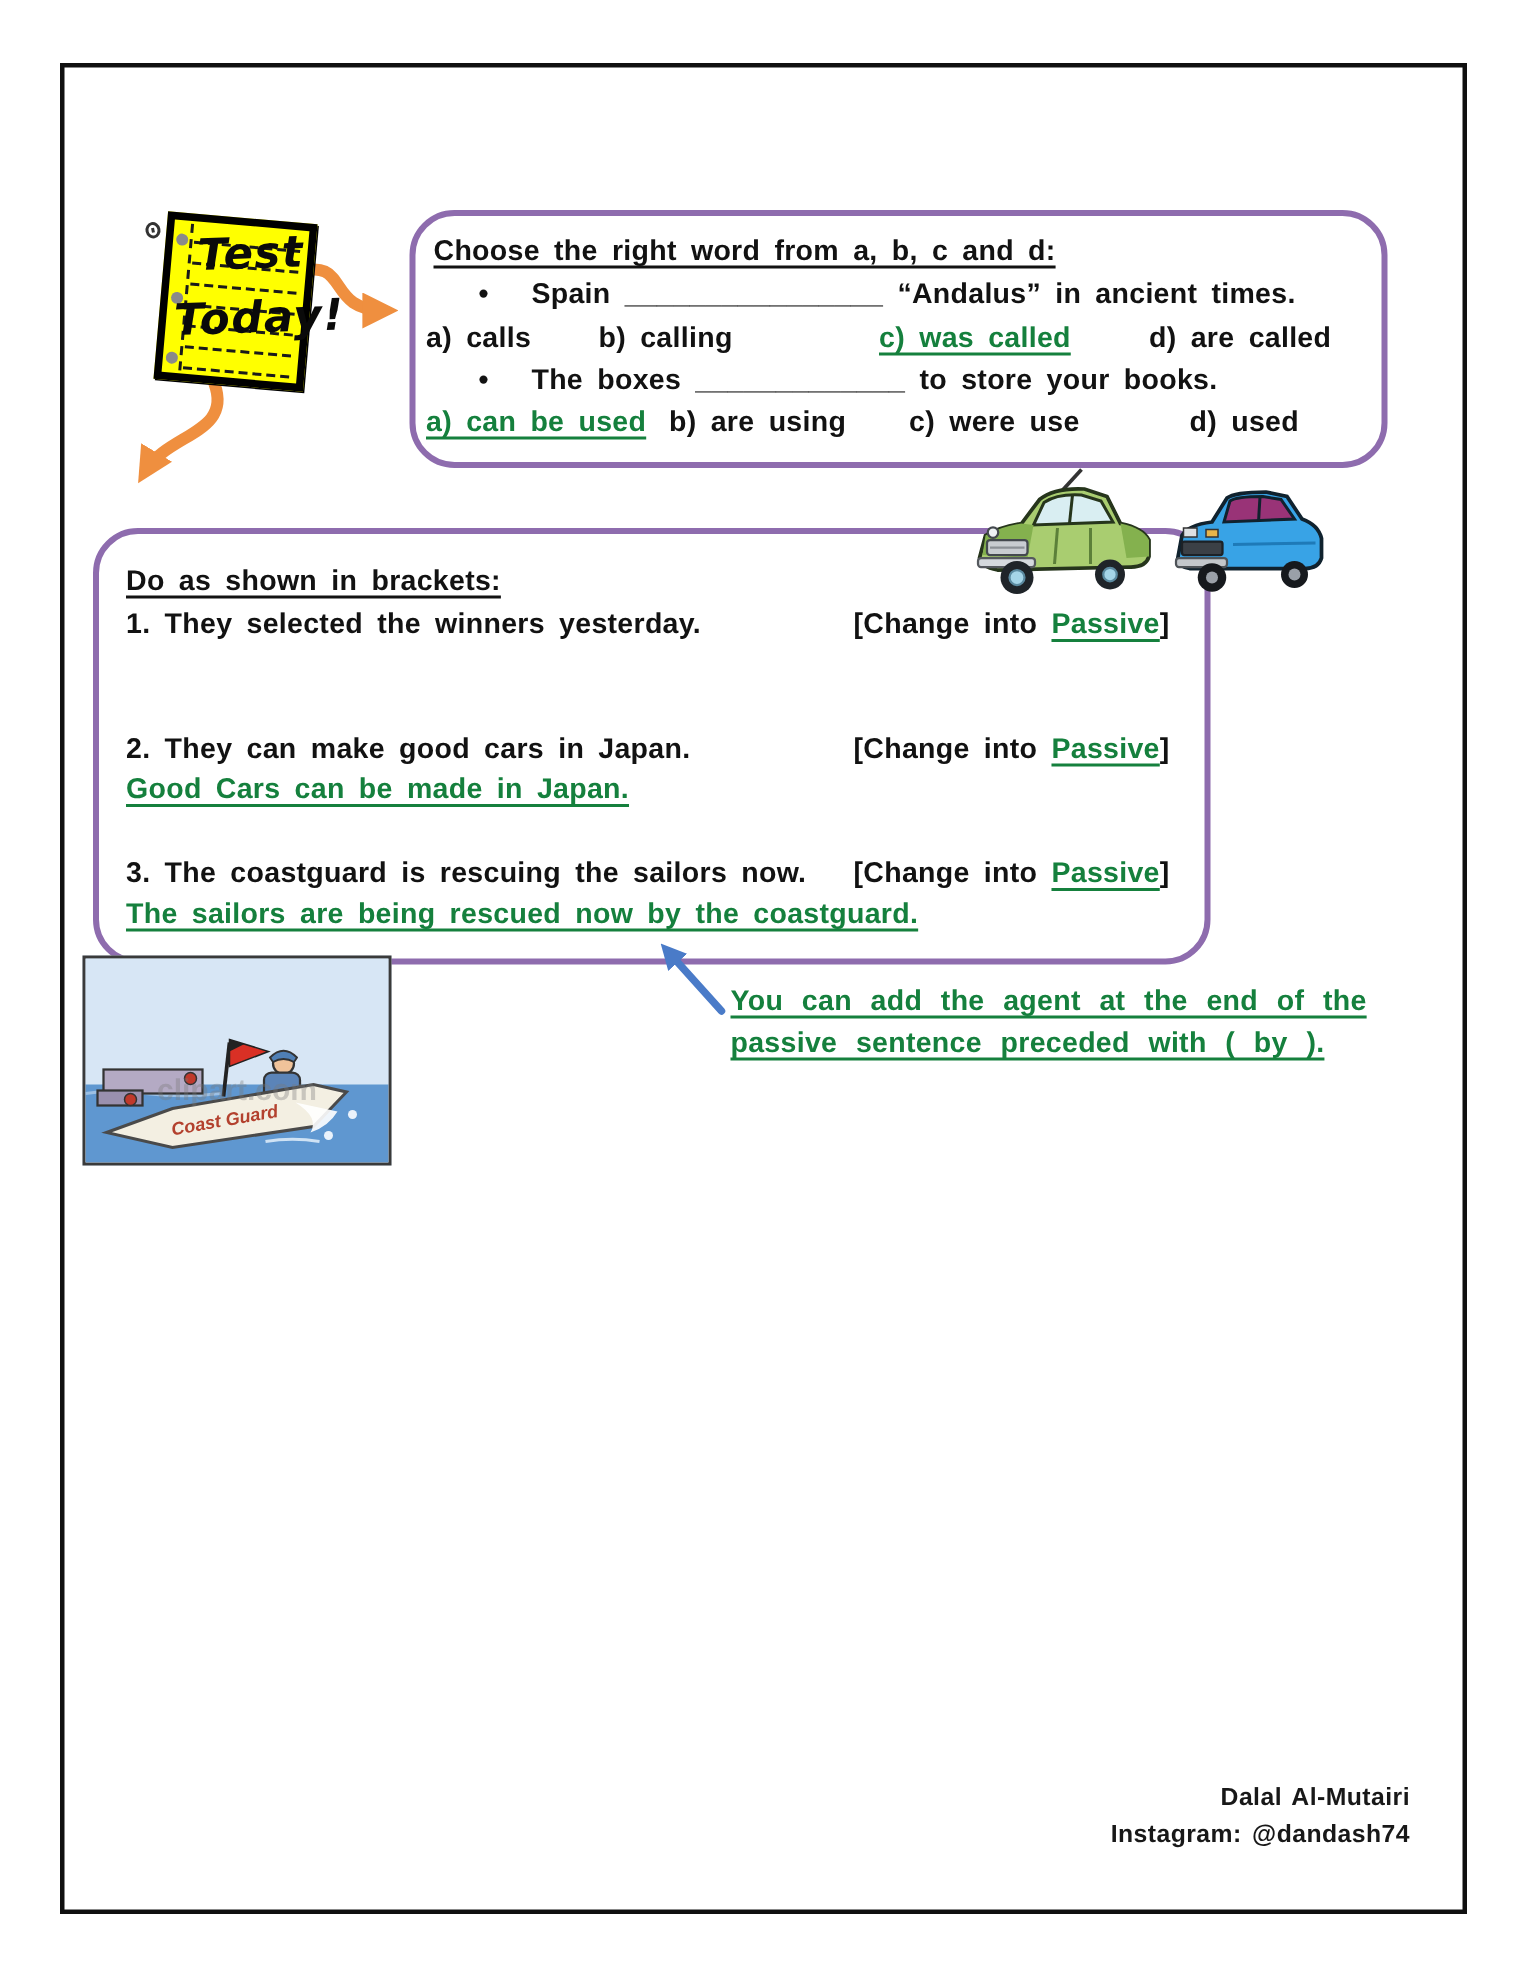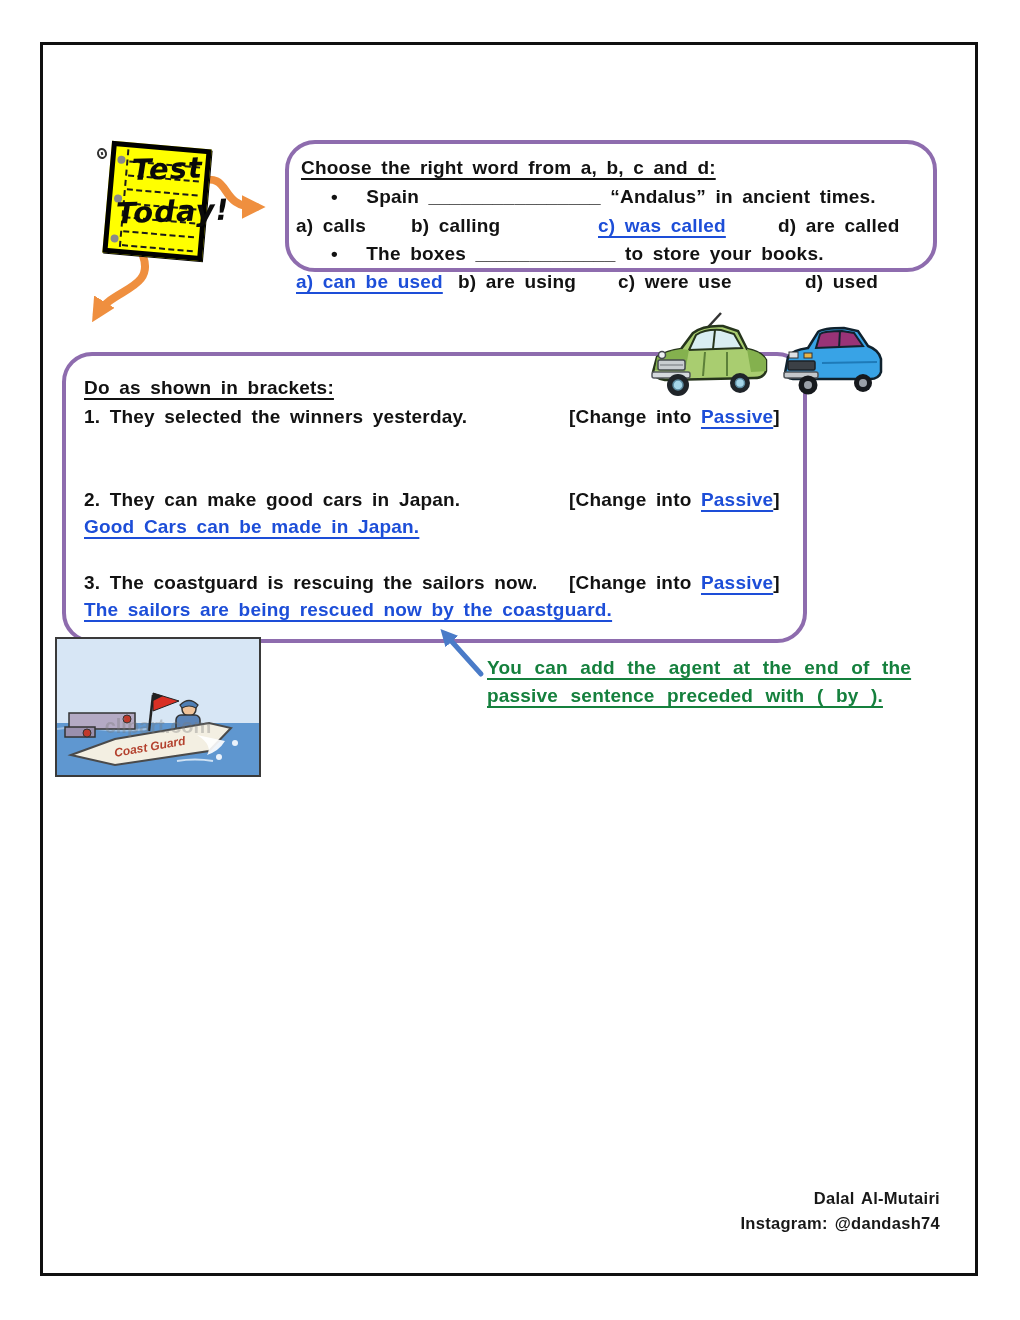--- a/index.html
+++ b/index.html
@@ -10,21 +10,21 @@
   }
   .frame {
     position:absolute; left:40px; top:42px; width:938px; height:1234px;
     border:3px solid #101010; background:#fff;
   }
   .txt {
     position:absolute; font-weight:700; font-size:19px; color:#121212;
     white-space:nowrap; word-spacing:4px; letter-spacing:.2px; line-height:23px;
   }
   .u { text-decoration:underline; text-decoration-thickness:2px; text-underline-offset:4px; }
-  .red { color:#1d4ed8; }
+  .red { color:#15803d; }
   .blue { color:#15803d; }
   .box {
     position:absolute; border:4px solid #8e6cae; border-radius:30px; background:#ffffff;
   }
   
   .note {
     position:absolute; left:107px; top:145px; width:100px; height:112px;
     background:#ffff00; border:5px solid #000; transform:rotate(5deg);
     box-shadow:1px 1px 0 #000;
   }
@@ -49,21 +49,21 @@
     letter-spacing:.3px; word-spacing:2px;
   }
 </style>
 </head>
 <body>
 
 <div class="page">
 
   <div class="frame"></div>
 
-  <div class="box" style="left:285px; top:140px; width:652px; height:132px;">
+  <div class="box" style="left:273px; top:140px; width:652px; height:172px;">
     <span class="txt u" style="left:12px; top:12px;">Choose the right word from a, b, c and d:</span>
 
     <div class="txt" style="left:42px; top:41px;">
       <span>•</span>&nbsp;&nbsp;
       <span>Spain ________________ “Andalus” in ancient times.</span>
     </div>
 
     <span class="txt" style="left:7px;  top:70px;">a) calls</span>
     <span class="txt" style="left:122px;top:70px;">b) calling</span>
     <span class="txt red u" style="left:309px;top:70px;">c) was called</span>

